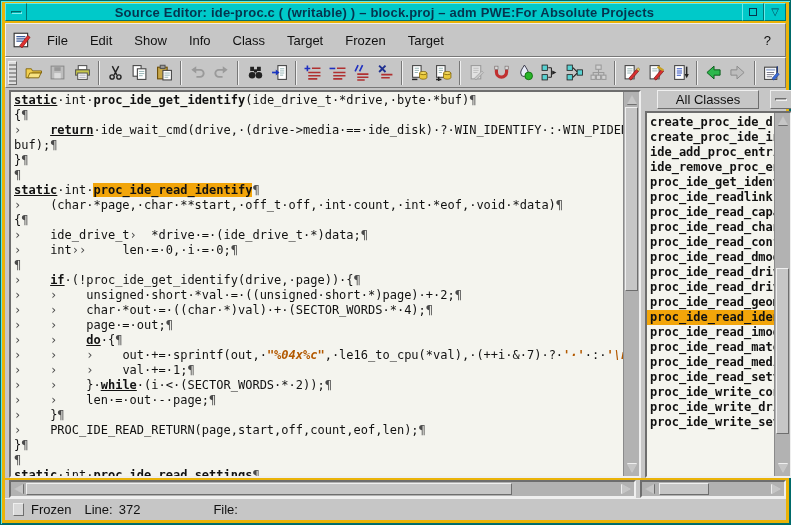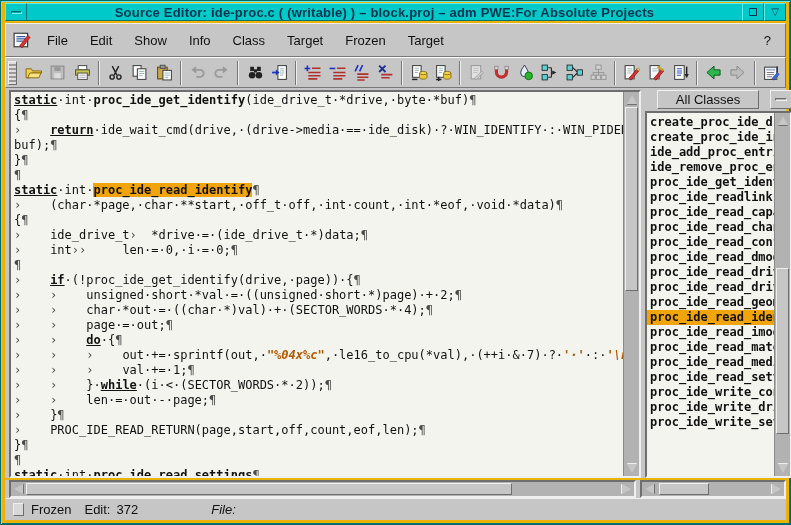--- a/index.html
+++ b/index.html
@@ -84,21 +84,21 @@
   .htrack { flex:1; position:relative; }
   .hthumb { position:absolute; top:1px; bottom:1px; background:#c6c6c6;
             border:1px solid; border-color:#efefef #6e6e6e #6e6e6e #efefef; }
 
   
   .statusbar { height:22px; background:#c6c6c6; display:flex; align-items:center; gap:7px;
                border-top:1px solid #efefef; padding:0 8px; font-size:13px; color:#111; white-space:nowrap; }
   .frozen-ind { width:11px; height:13px; background:#d8d8d8;
                 border:1px solid; border-color:#efefef #6e6e6e #6e6e6e #efefef; }
   .st-line-group { margin-left:6px; display:flex; gap:6px; }
-  .st-file-group { margin-left:66px; display:flex; gap:8px;font-style:italic; }
+  .st-file-group { margin-left:66px; display:flex; gap:8px; }
 </style>
 </head>
 <body>
 
 <div class="window">
 
   <div class="titlebar">
     <div class="tb-btn">
       <div class="tb-menu-bar"></div>
     </div>
@@ -432,20 +432,20 @@
       <div class="hsbtn">
           <div class="tri-right"></div>
         </div>
     </div>
   </div>
 
   <div class="statusbar">
     <div class="frozen-ind"></div>
     <span>Frozen</span>
     <span class="st-line-group">
-      <span>Edit:</span>
+      <span>Line:</span>
       <span>372</span>
     </span>
     <span class="st-file-group">
       <span>File:</span>
     </span>
   </div>
 </div>
 
 </body></html>

